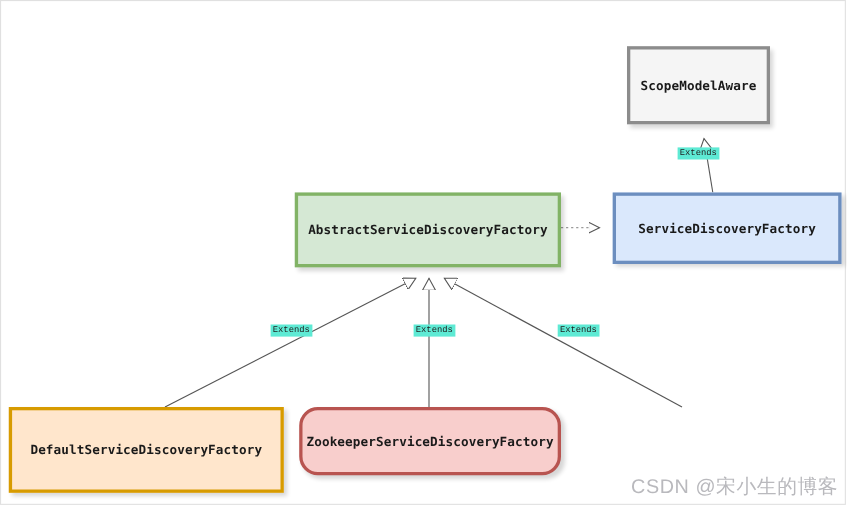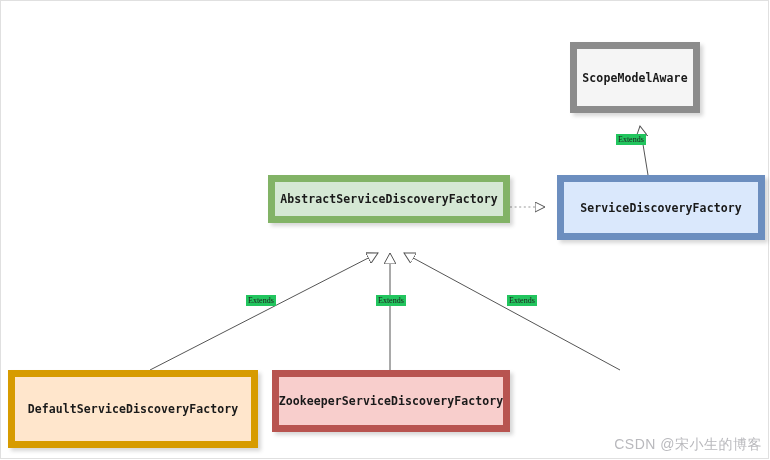--- a/index.html
+++ b/index.html
@@ -26,49 +26,49 @@
   }
   
   #edges {
     position: absolute;
     left: 0; top: 0;
     width: 770px; height: 460px;
   }
   .node {
     position: absolute;
     box-sizing: border-box;
-    border: 7px solid #0f172a;
+    border: 3px solid #0f172a;
     display: flex;
     align-items: center;
     justify-content: center;
     box-shadow: 3px 3px 4px rgba(0,0,0,0.16);
     font-family: "DejaVu Sans Mono", "Liberation Mono", monospace;
     font-size: 11.5px;
     font-weight: bold;
     color: #1a1a1a;
     letter-spacing: 0.1px;
     text-align: center;
     white-space: nowrap;
   }
   .edge-label {
     position: absolute;
-    font-family: Liberation Serif, serif;
+    font-family: Liberation Mono, monospace;
     font-size: 8px;
     color: #202020;
-    background: #22c55e;
+    background: #5eead4;
     padding: 1px 2px;
     white-space: nowrap;
     line-height: 9px;
   }
   #watermark {
     position: absolute;
     right: 8px;
     bottom: 6px;
     font-family: "Liberation Sans", sans-serif;
-    font-size: 14px;
+    font-size: 18px;
     color: #b9b9bd;
     letter-spacing: 0.5px;
     white-space: nowrap;
   }
 </style>
 </head>
 <body>
 
 <div id="canvas">
 
@@ -115,32 +115,32 @@
   <div class="edge-label" style="left:246px; top:295px;">Extends</div>
 
   <div class="edge-label" style="left:376px; top:295px;">Extends</div>
 
   <div class="edge-label" style="left:507px; top:295px;">Extends</div>
 
   <div class="node" style="left:570px; top:42px; width:130px; height:71px; background:#f5f5f5; border-color:#8c8c8c;">
     <span>ScopeModelAware</span>
   </div>
 
-  <div class="node" style="left:268px; top:175px; width:242px; height:48px; background:#d5e8d4; border-color:#82b366;">
+  <div class="node" style="left:268px; top:175px; width:242px; height:68px; background:#d5e8d4; border-color:#82b366;">
     <span>AbstractServiceDiscoveryFactory</span>
   </div>
 
   <div class="node" style="left:557px; top:175px; width:208px; height:65px; background:#dae8fc; border-color:#6c8ebf;">
     <span>ServiceDiscoveryFactory</span>
   </div>
 
   <div class="node" style="left:8px; top:370px; width:250px; height:78px; background:#ffe6cc; border-color:#d79b00;">
     <span>DefaultServiceDiscoveryFactory</span>
   </div>
 
-  <div class="node" style="left:272px; top:370px; width:238px; height:62px; background:#f8cecc; border-color:#b85450;">
+  <div class="node" style="left:272px; top:370px; width:238px; height:62px; background:#f8cecc; border-color:#b85450;border-radius:17px;">
     <span>ZookeeperServiceDiscoveryFactory</span>
   </div>
 
 
   <div id="watermark">CSDN @宋小生的博客</div>
 
 </div>
 
 </body></html>

